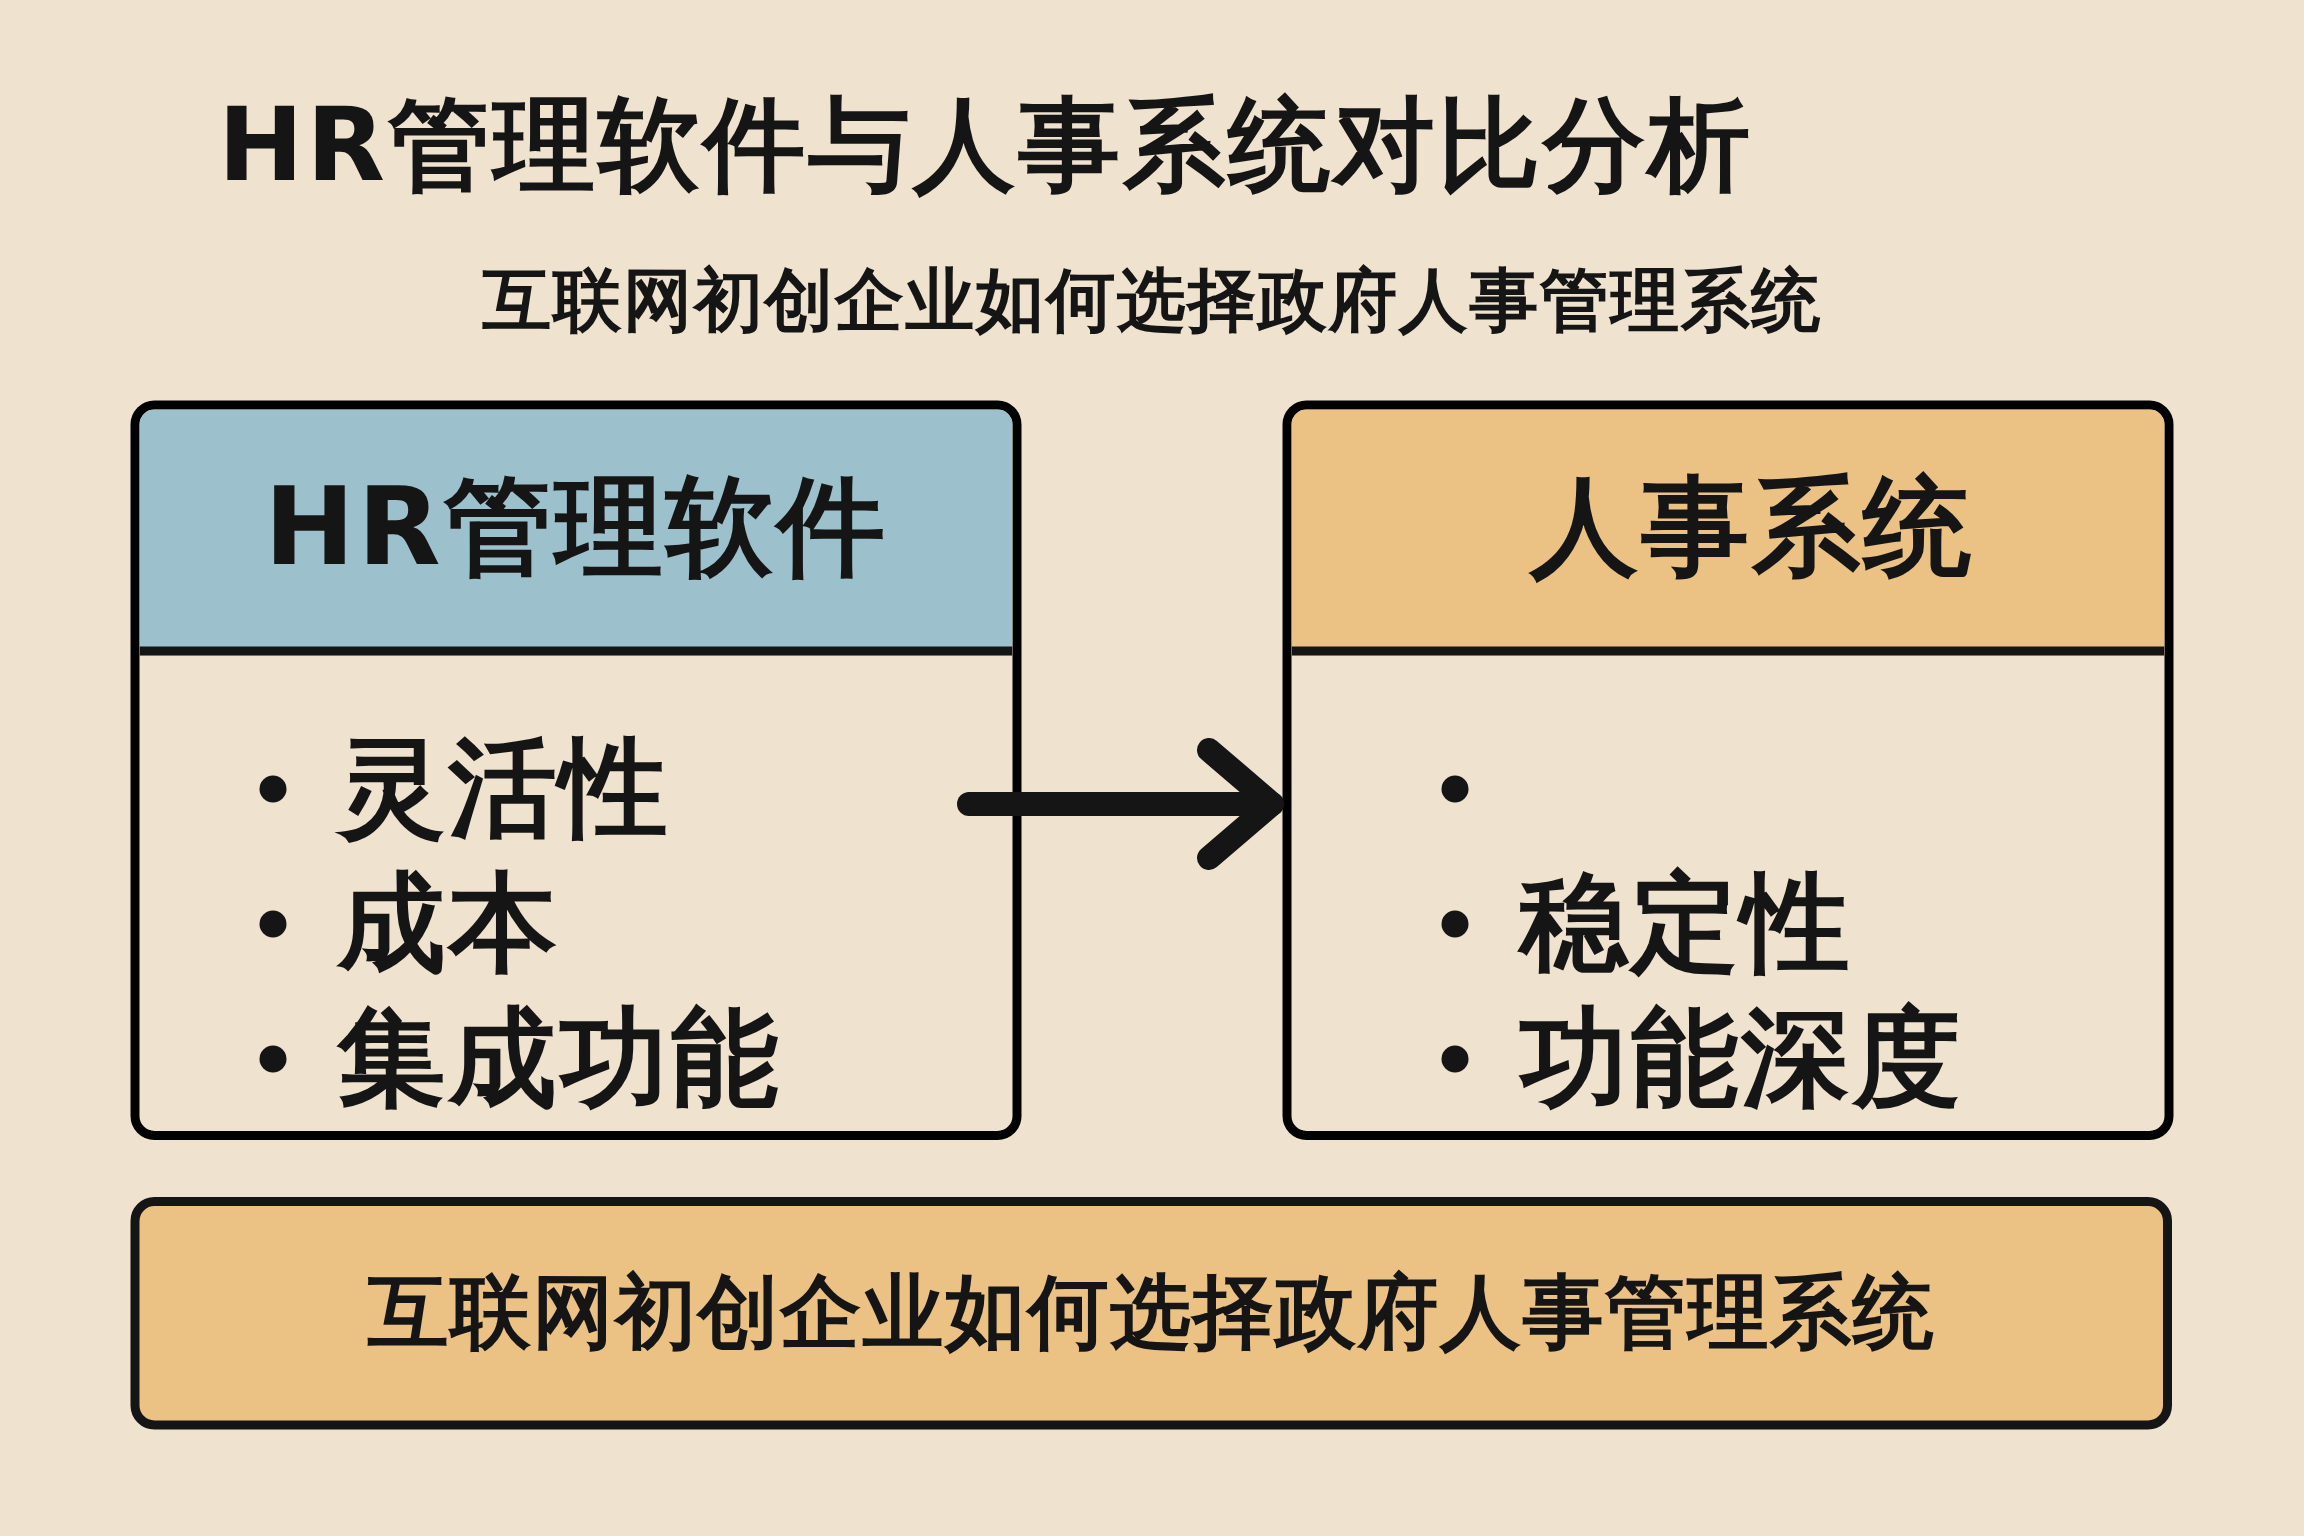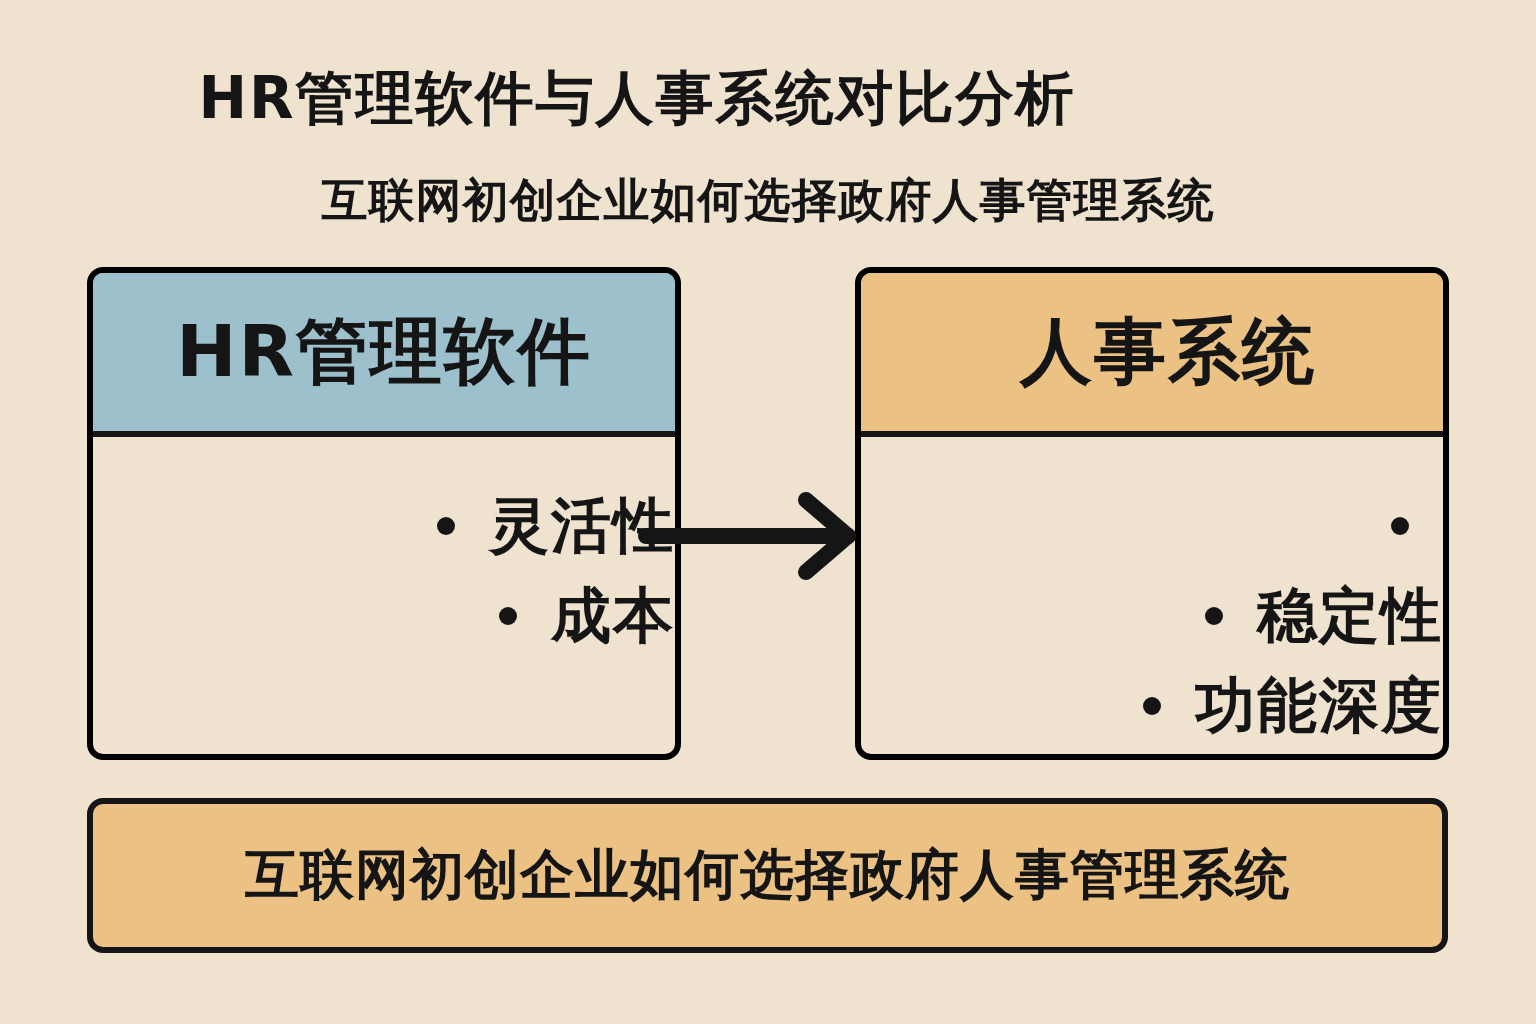--- a/index.html
+++ b/index.html
@@ -5,22 +5,22 @@
   html, body { margin: 0; padding: 0; }
   body {
     width: 1536px; height: 1024px; overflow: hidden;
     background: #efe2cf;
     font-family: "DejaVu Sans", "Liberation Sans", sans-serif;
     color: #151515;
     position: relative;
   }
   .title {
     position: absolute; left: 0; top: 48px; width: 1274px;
-    text-align: center; font-size: 58px; font-weight: bold;
-    letter-spacing: 2px; line-height: 100px;
+    text-align: center; font-size: 68px; font-weight: bold;
+    letter-spacing: 2px; line-height: 100px; padding-left: 20px;
   }
   .subtitle {
     position: absolute; left: 0; top: 170px; width: 1536px;
     text-align: center; font-size: 46px; font-weight: bold;
     letter-spacing: 1px; line-height: 60px;
   }
   .card {
     position: absolute; top: 267px; width: 594px; height: 493px;
     box-sizing: border-box; border: 6px solid #000000; border-radius: 16px;
     background: #efe2cf; overflow: hidden;
@@ -31,21 +31,21 @@
     height: 158px; border-bottom: 6px solid #151515;
     display: flex; align-items: center; justify-content: center;
     font-size: 72px; font-weight: bold; letter-spacing: 2px;
   }
   .card.left .card-header { background: #9cc1cc; }
   .card.right .card-header { background: #ebc283; padding-left: 32px; }
   .card-list { list-style: none; margin: 0; padding: 44px 0 0 80px; }
   .card.right .card-list { padding-left: 100px; }
   .card-list li {
     display: flex; align-items: center; height: 90px;
-    font-size: 60px; font-weight: bold; letter-spacing: 2px; justify-content: flex-end;
+    font-size: 72px; font-weight: bold; letter-spacing: 2px;
   }
   .bullet {
     width: 18px; height: 18px; border-radius: 50%; background: #151515;
     margin-right: 34px; flex: 0 0 auto;
   }
   .arrow { position: absolute; left: 636px; top: 492px; width: 224px; height: 90px; }
   .banner {
     position: absolute; left: 87px; top: 798px; width: 1361px; height: 155px;
     box-sizing: border-box; border: 6px solid #151515; border-radius: 16px;
     background: #ebc283;
@@ -63,20 +63,24 @@
   <div class="card-header">HR管理软件</div>
   <ul class="card-list">
     <li>
       <span class="bullet"></span>
       <span>灵活性</span>
     </li>
     <li>
       <span class="bullet"></span>
       <span>成本</span>
     </li>
+    <li>
+      <span class="bullet"></span>
+      <span>集成功能</span>
+    </li>
   </ul>
 </div>
 
 <div class="card right">
   <div class="card-header">人事系统</div>
   <ul class="card-list">
     <li>
       <span class="bullet"></span>
     </li>
     <li>

